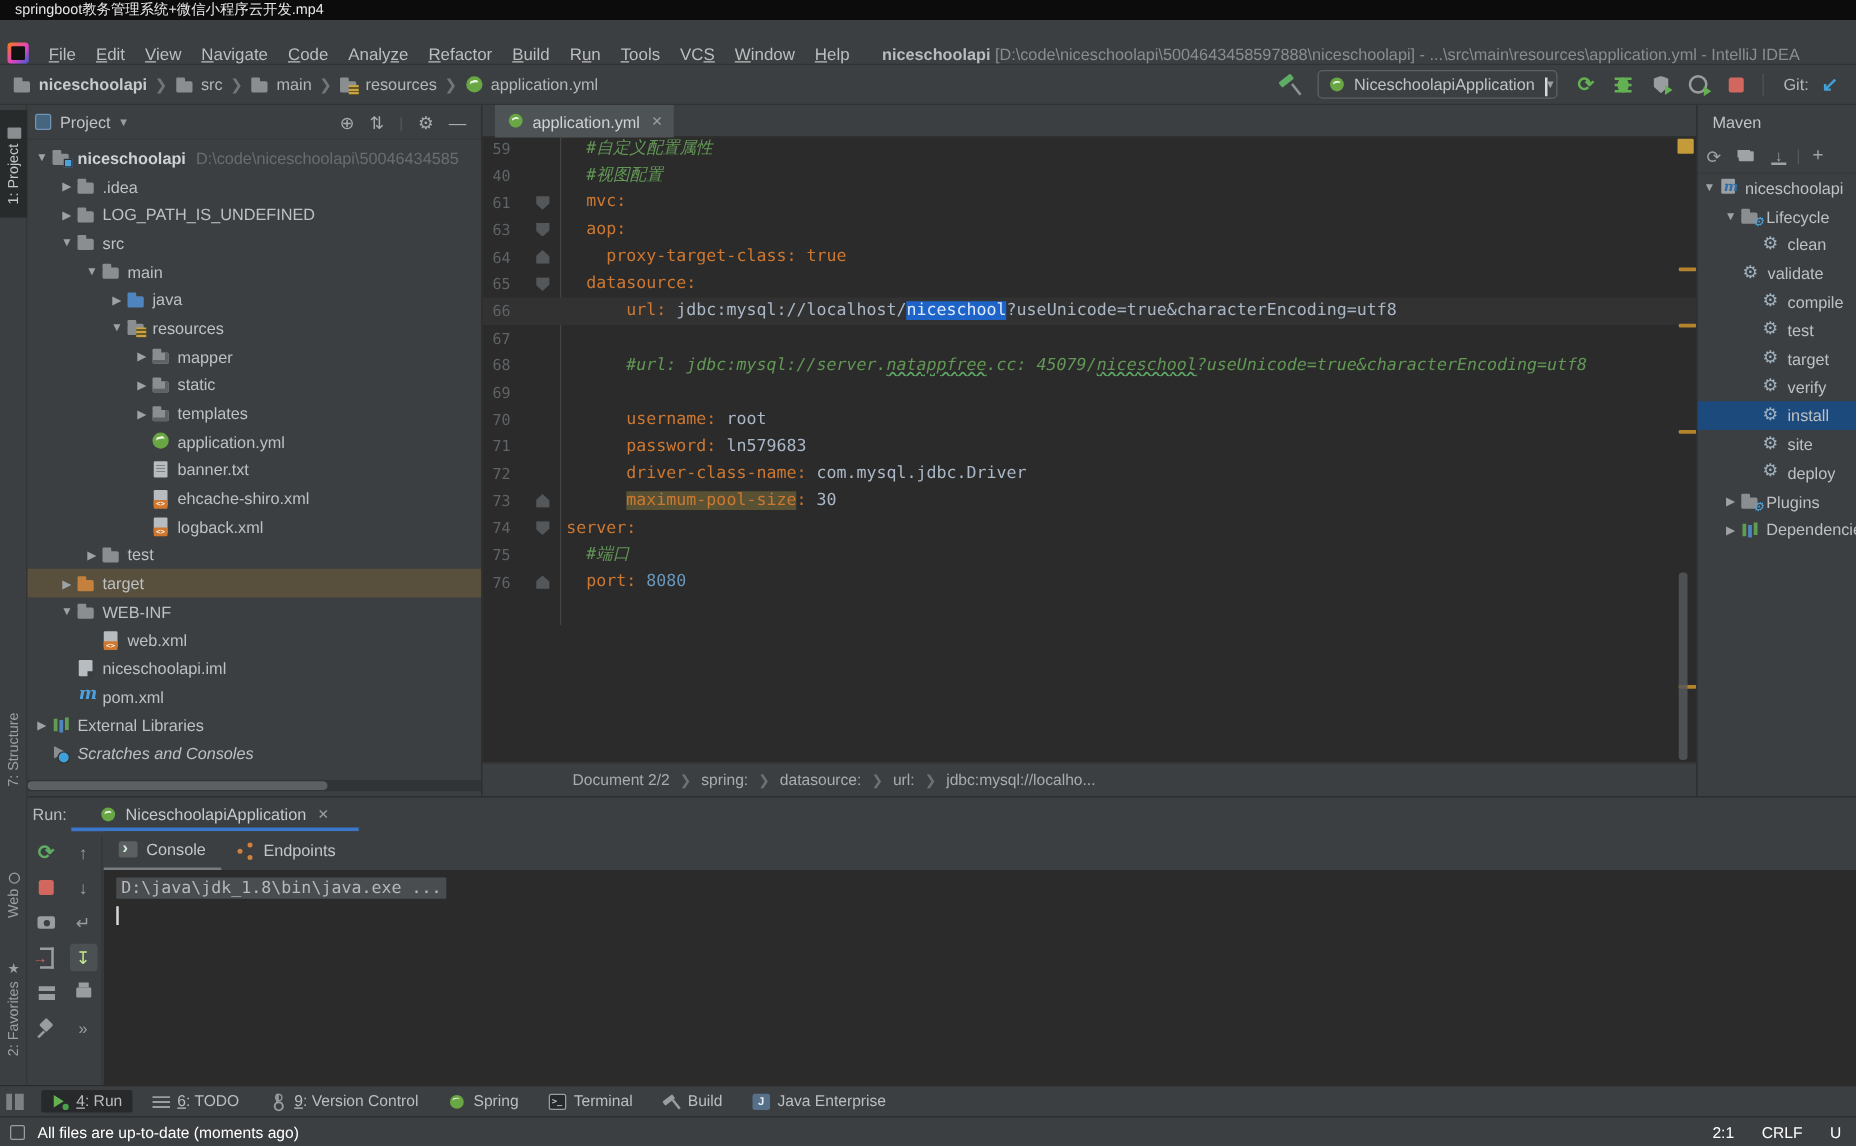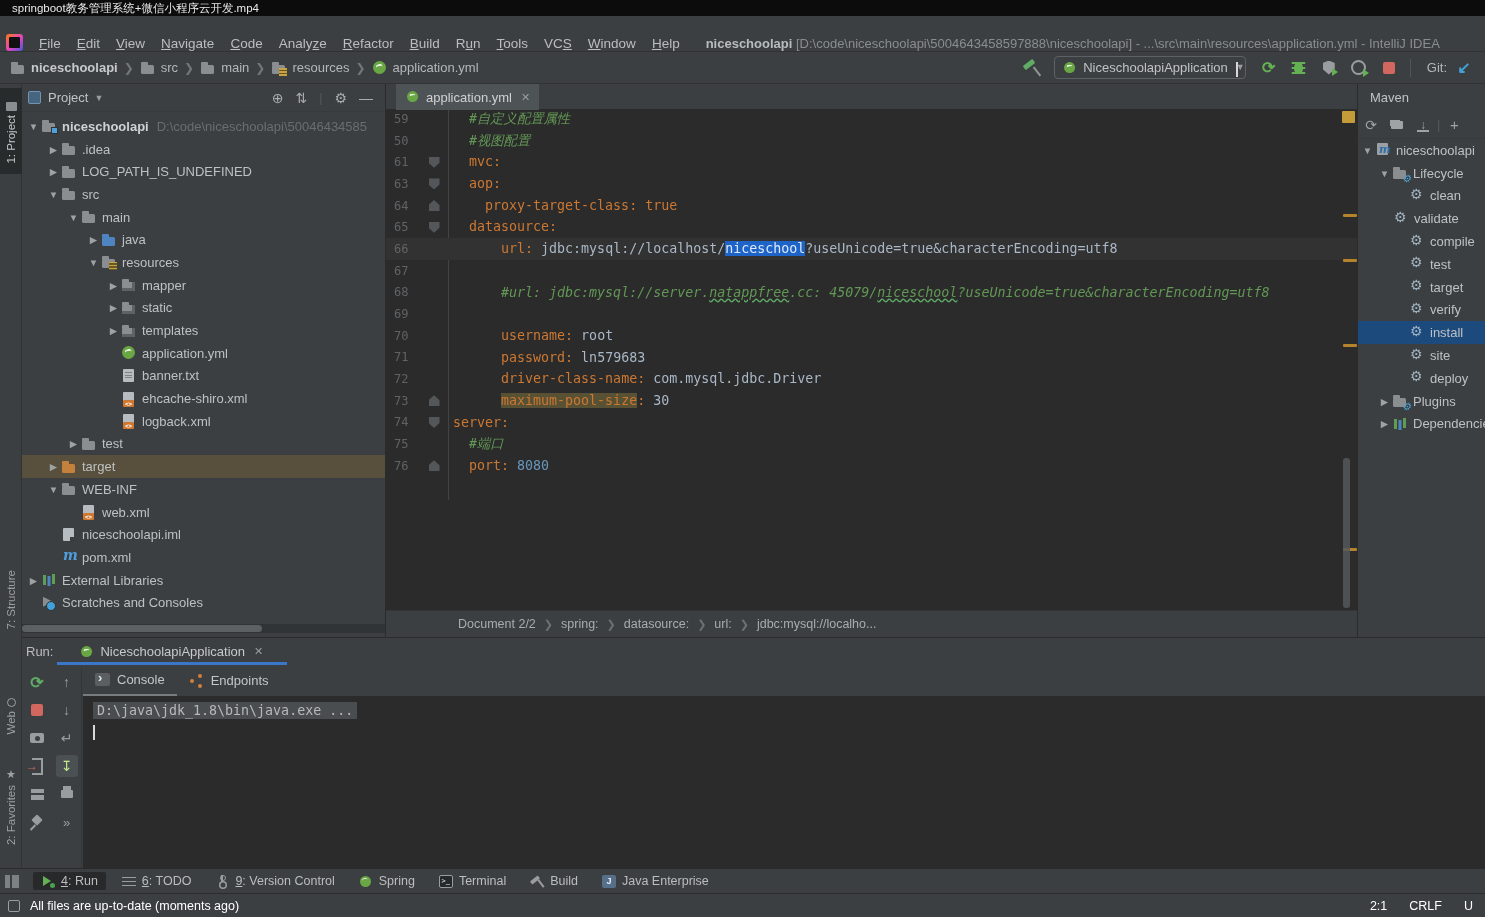--- a/index.html
+++ b/index.html
@@ -394,21 +394,21 @@
         <div class="trow" style="padding-left: 24px;">
           <span class="tw-arrow"></span>
           <span class="ic ic-maven"></span>
           <span class="tlabel">pom.xml</span>
         </div>
         <div class="trow" style="padding-left: 4px;">
           <span class="tw-arrow">▶</span>
           <span class="ic ic-lib"></span>
           <span class="tlabel">External Libraries</span>
         </div>
-        <div class="trow" style="padding-left: 4px;">
+        <div class="trow" style="padding-left: 4px; font-style: italic;">
           <span class="tw-arrow"></span>
           <span class="ic ic-scratch"></span>
           <span class="tlabel">Scratches and Consoles</span>
         </div>
       </div>
     <div class="hscroll">
         <span class="thumb"></span>
       </div>
   </div>
 
@@ -421,21 +421,21 @@
       </div>
     </div>
     <div class="elines" id="elines">
       <div class="fold-guide"></div>
     <div class="eline">
           <span class="lnum">59</span>
           <span class="fslot"></span>
           <pre class="ecode"><span>  </span><span class="t-c">#自定义配置属性</span></pre>
         </div>
         <div class="eline">
-          <span class="lnum">50</span>
+          <span class="lnum">40</span>
           <span class="fslot"></span>
           <pre class="ecode"><span>  </span><span class="t-c">#视图配置</span></pre>
         </div>
         <div class="eline">
           <span class="lnum">61</span>
           <span class="fslot">
             <span class="fico open"></span>
           </span>
           <pre class="ecode"><span>  </span><span class="t-k">mvc:</span></pre>
         </div>

